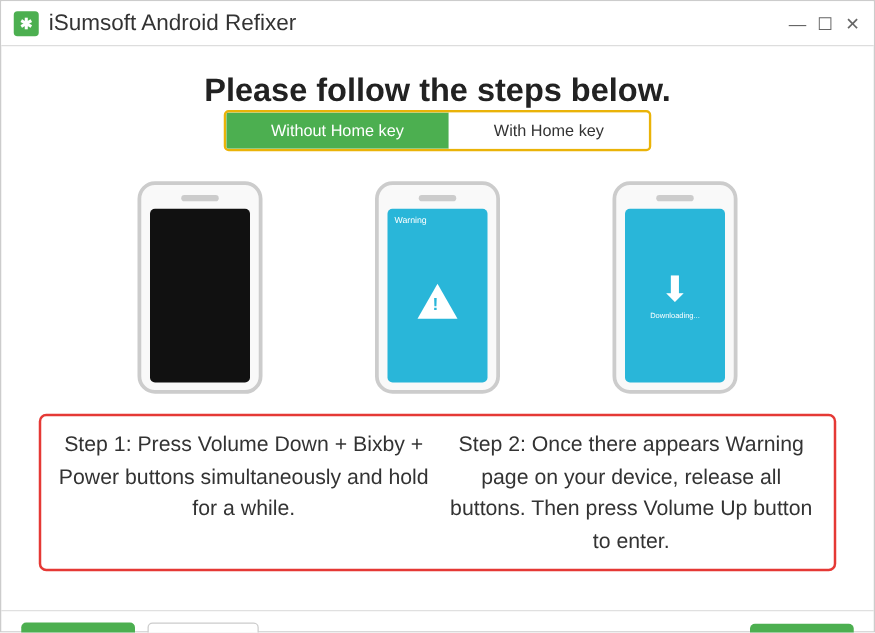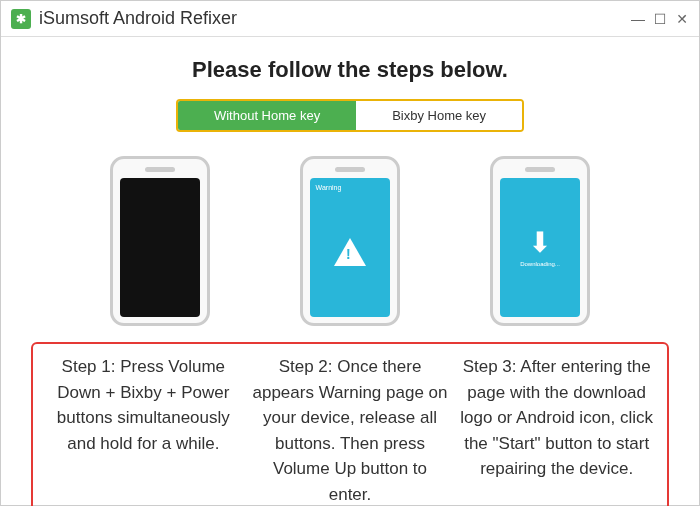--- a/index.html
+++ b/index.html
@@ -60,24 +60,23 @@
       color: #666;
     }
     .content {
       flex: 1;
       display: flex;
       flex-direction: column;
       align-items: center;
       padding: 20px 30px 15px;
     }
     .page-title {
-      font-size: 22px;
+      font-size: 26px;
       font-weight: bold;
       color: #222;
-      margin-bottom: 16px;
     }
     .tabs {
       display: flex;
       border: 2px solid #eab308;
       border-radius: 4px;
       overflow: hidden;
       margin-bottom: 24px;
       text-align: center;
     }
     .tab {
@@ -281,21 +280,21 @@
   </div>
 
   <div class="content">
     <div class="page-title">Please follow the steps below.</div>
 
     <div class="tabs">
       <div class="tab active">
         <span>Without Home key</span>
       </div>
       <div class="tab">
-        <span>Bixby Home key</span>
+        <span>With Home key</span>
       </div>
     </div>
 
     <div class="phones-container">
 
       <div class="phone-wrapper">
         <div class="phone">
           <div class="side-btn-left"></div>
           <div class="side-btn-right"></div>
           <div class="side-btn-right2"></div>
@@ -323,21 +322,20 @@
             <div class="download-icon">⬇</div>
             <div class="downloading-label">Downloading...</div>
           </div>
         </div>
       </div>
     </div>
 
     <div class="steps-container">
       <div class="step">Step 1: Press Volume Down + Bixby + Power buttons simultaneously and hold for a while.</div>
       <div class="step">Step 2: Once there appears Warning page on your device, release all buttons. Then press Volume Up button to enter.</div>
-      <div class="step">Step 3: After entering the page with the download logo or Android icon, click the "Start" button to start repairing the device.</div>
     </div>
   </div>
 
   <div class="footer">
     <div class="footer-left">
       <button class="btn btn-green">
         <span>Home</span>
       </button>
       <button class="btn btn-outline">
         <span>Bixby</span>

